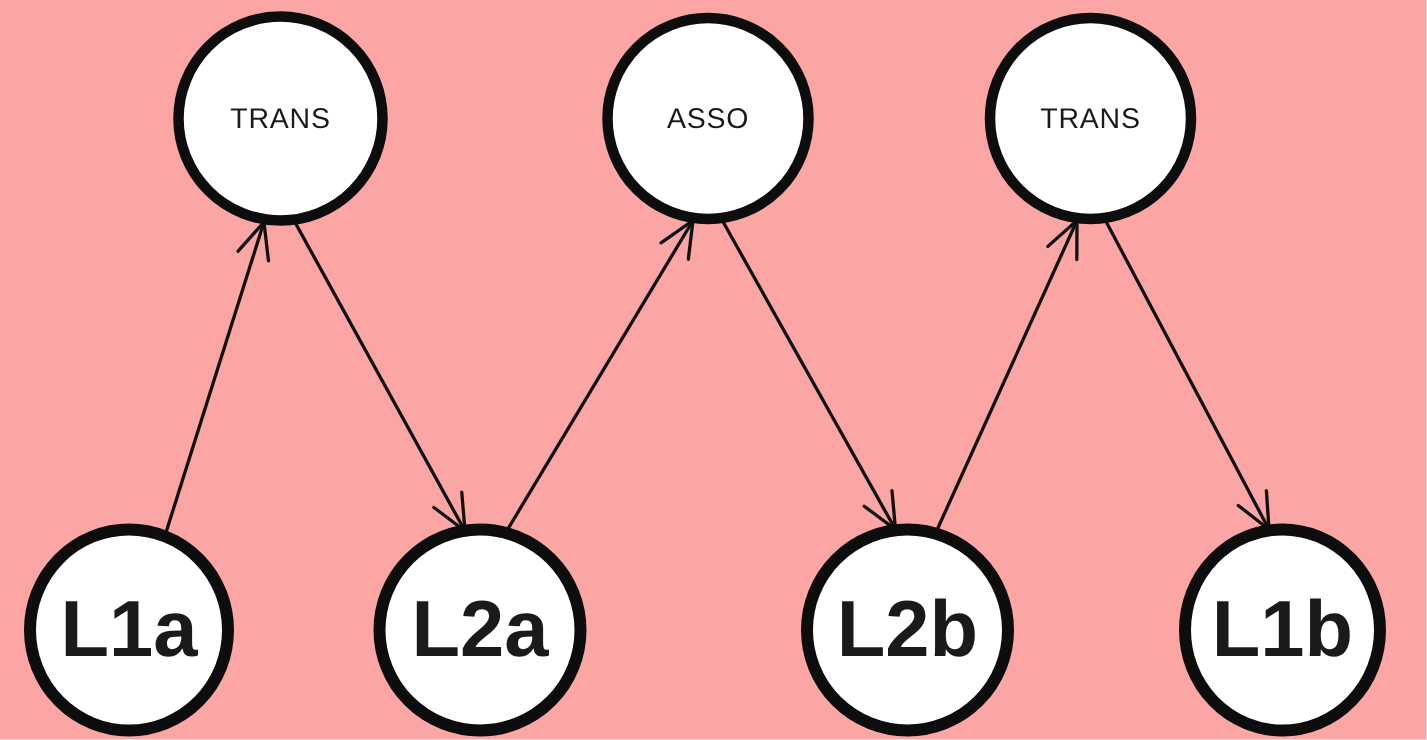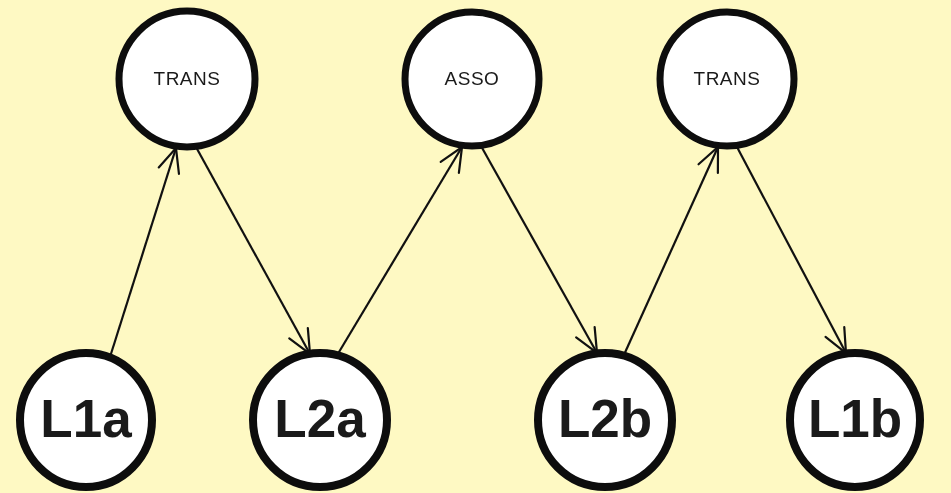--- a/index.html
+++ b/index.html
@@ -4,21 +4,21 @@
 <style>
   html, body {
     margin: 0;
     padding: 0;
     background: #ffffff;
   }
   #diagram-root {
     position: relative;
     width: 951px;
     height: 493px;
-    background: #fef9c3;
+    background: #fca5a5;
     overflow: hidden;
     font-family: "Liberation Sans", sans-serif;
   }
   #diagram-svg {
     position: absolute;
     top: 0;
     left: 0;
     width: 951px;
     height: 493px;
     display: block;

